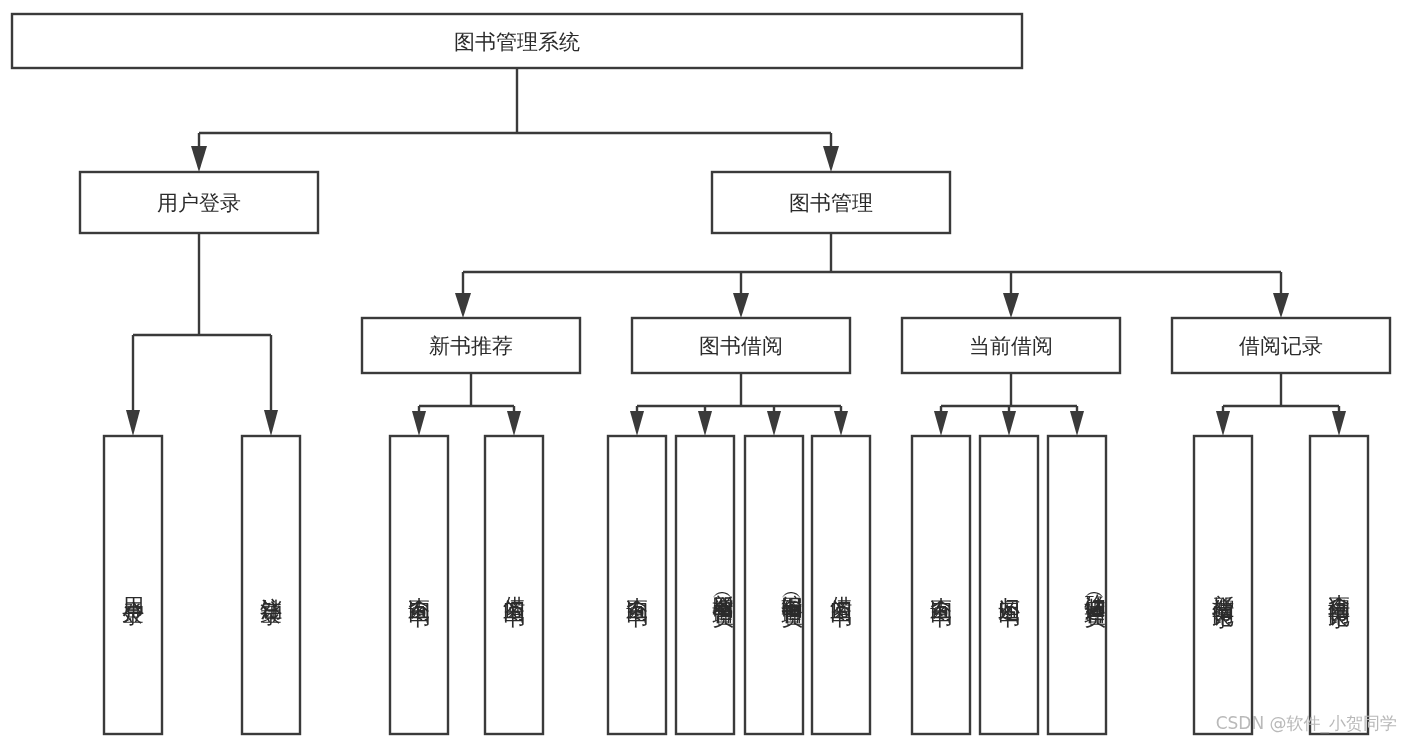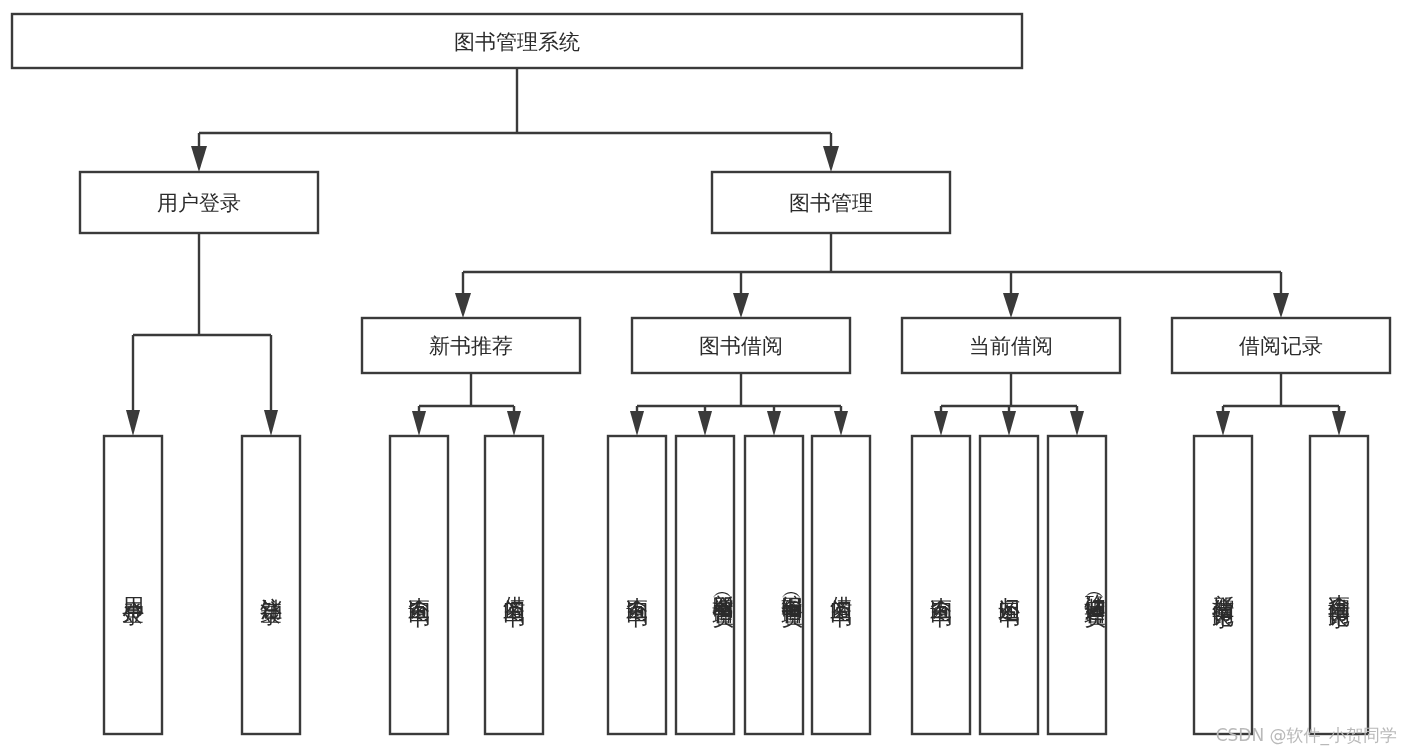--- a/index.html
+++ b/index.html
@@ -46,21 +46,21 @@
     font-family: "DejaVu Sans", "Liberation Sans", sans-serif;
     text-anchor: middle;
     dominant-baseline: central;
   }
   .label-h {
     font-size: 21px;
   }
   .watermark {
     position: absolute;
     right: 8px;
-    bottom: 0;
+    bottom: 12px;
     font-family: "DejaVu Sans", "Liberation Sans", sans-serif;
     font-size: 17px;
     color: #b9b9b9;
     white-space: nowrap;
     pointer-events: none;
     user-select: none;
   }
 </style>
 </head>
 <body>

